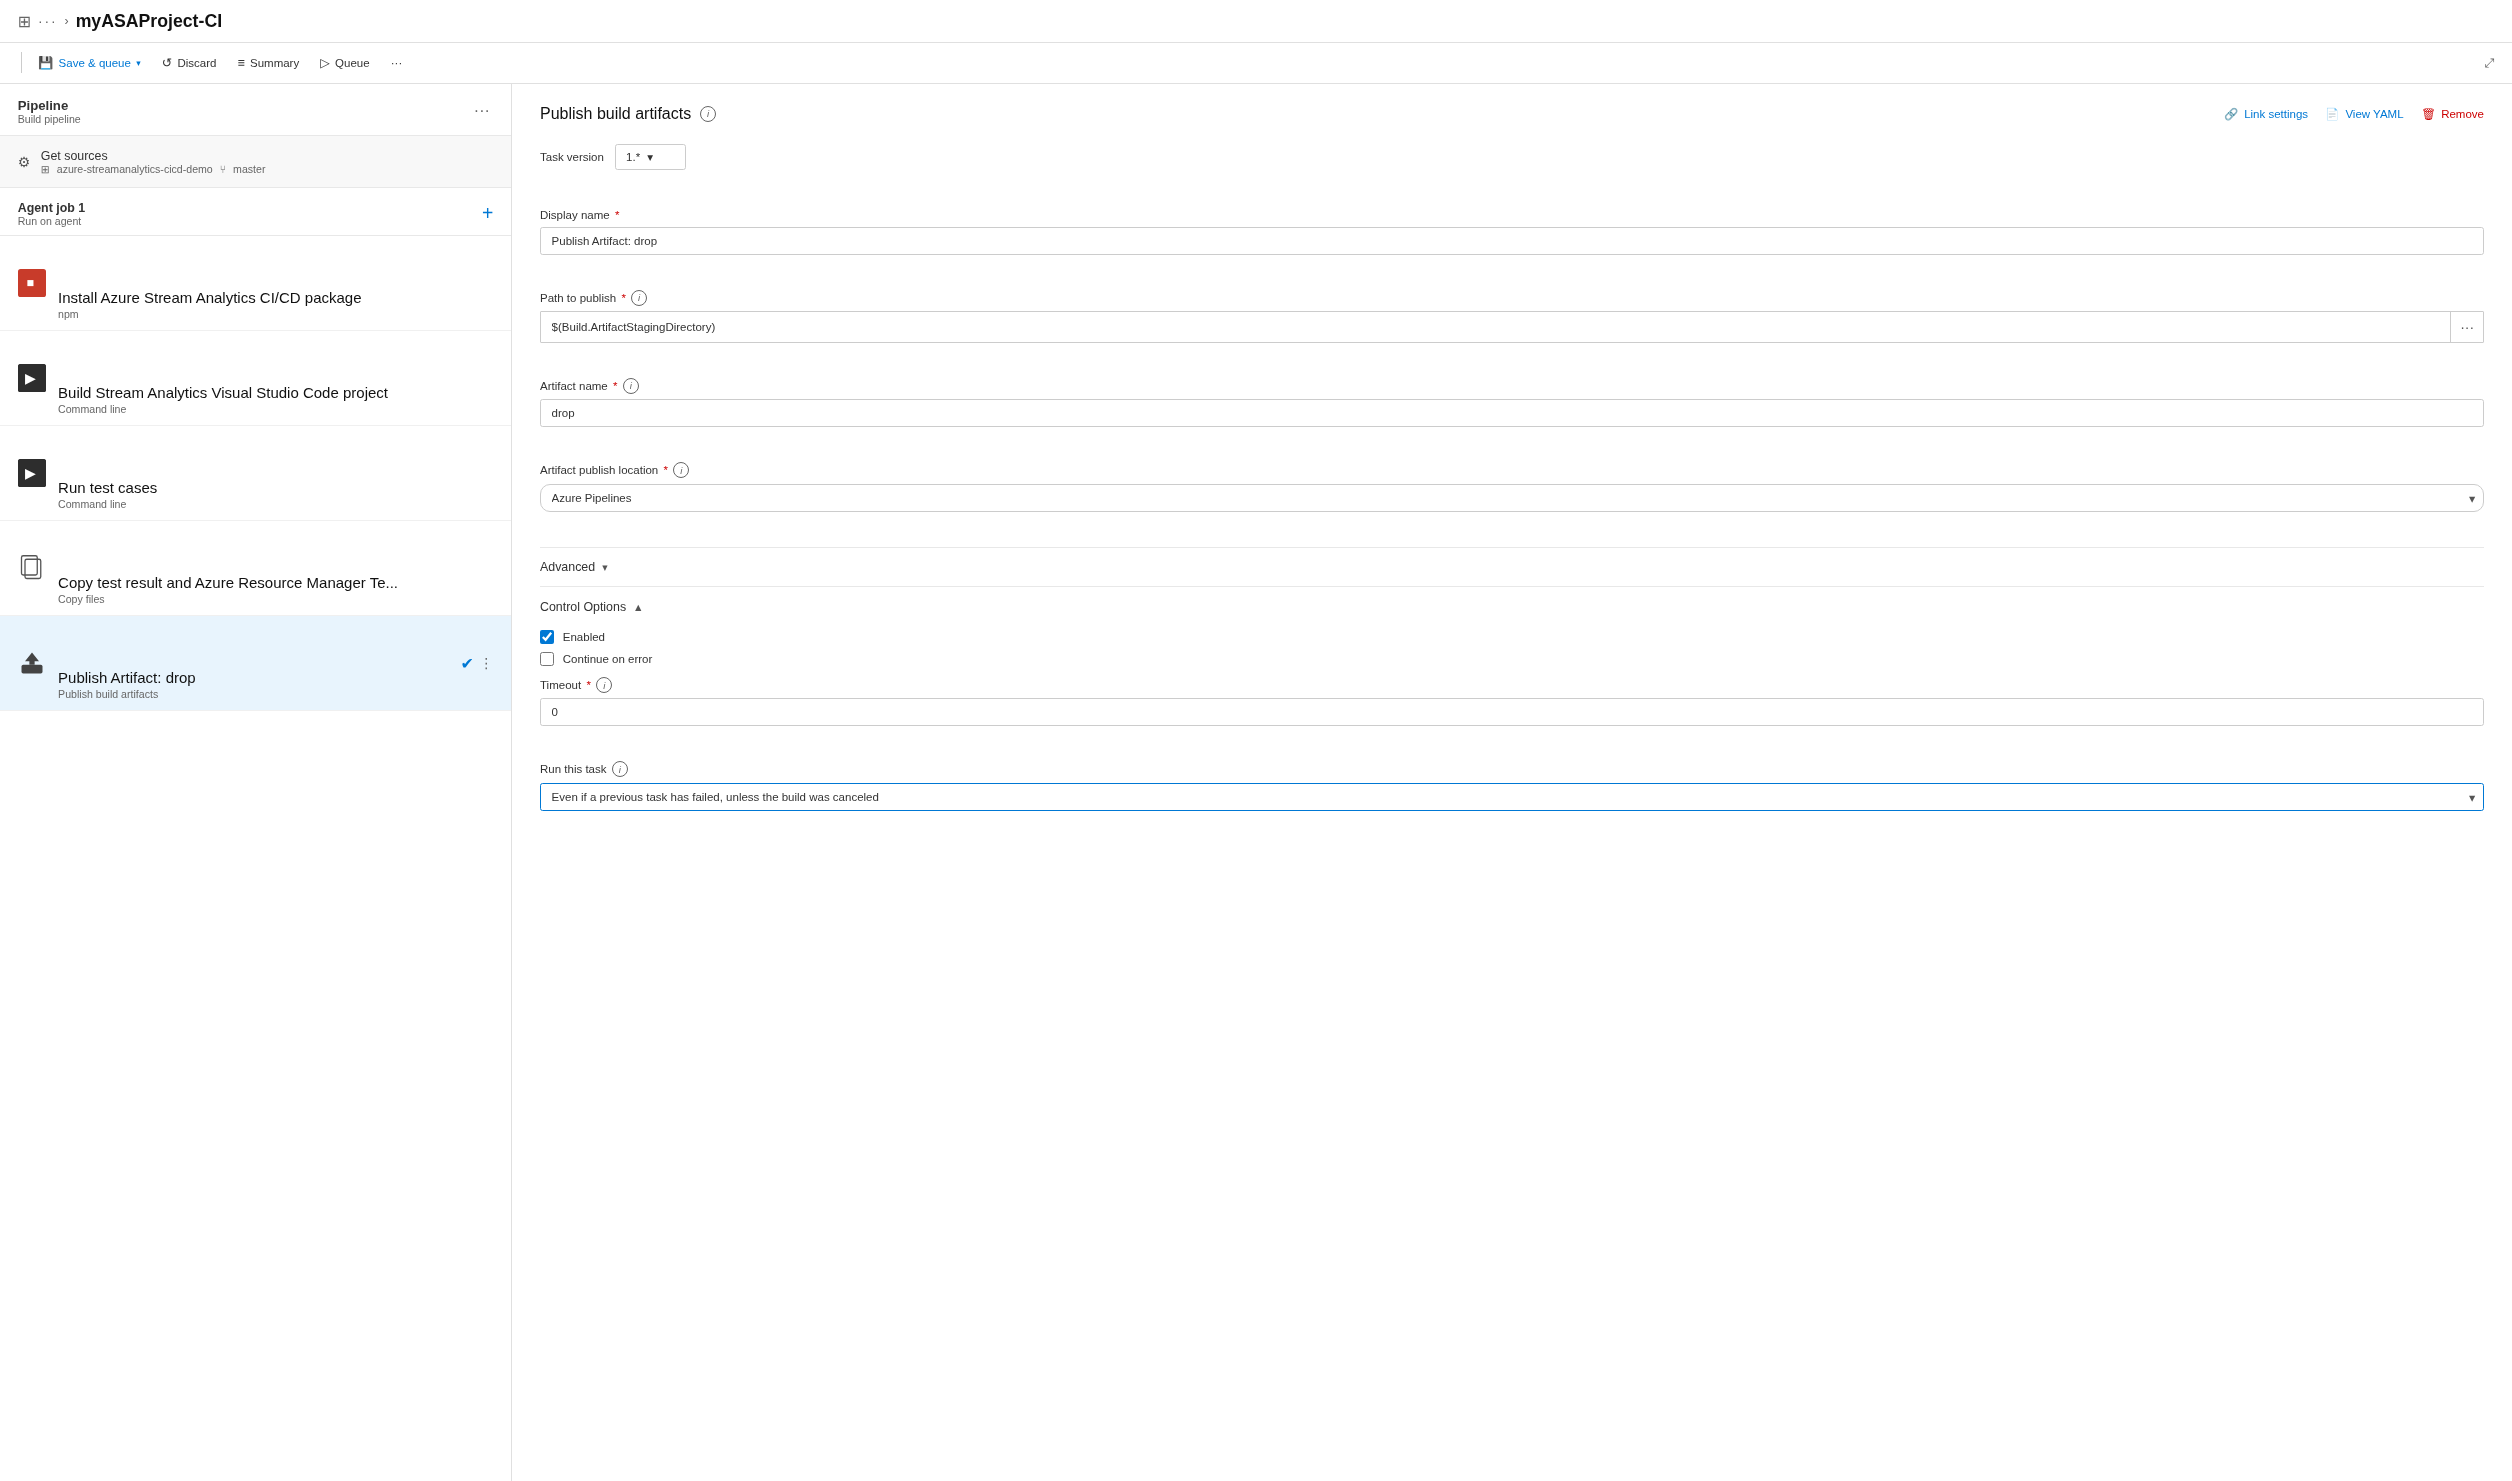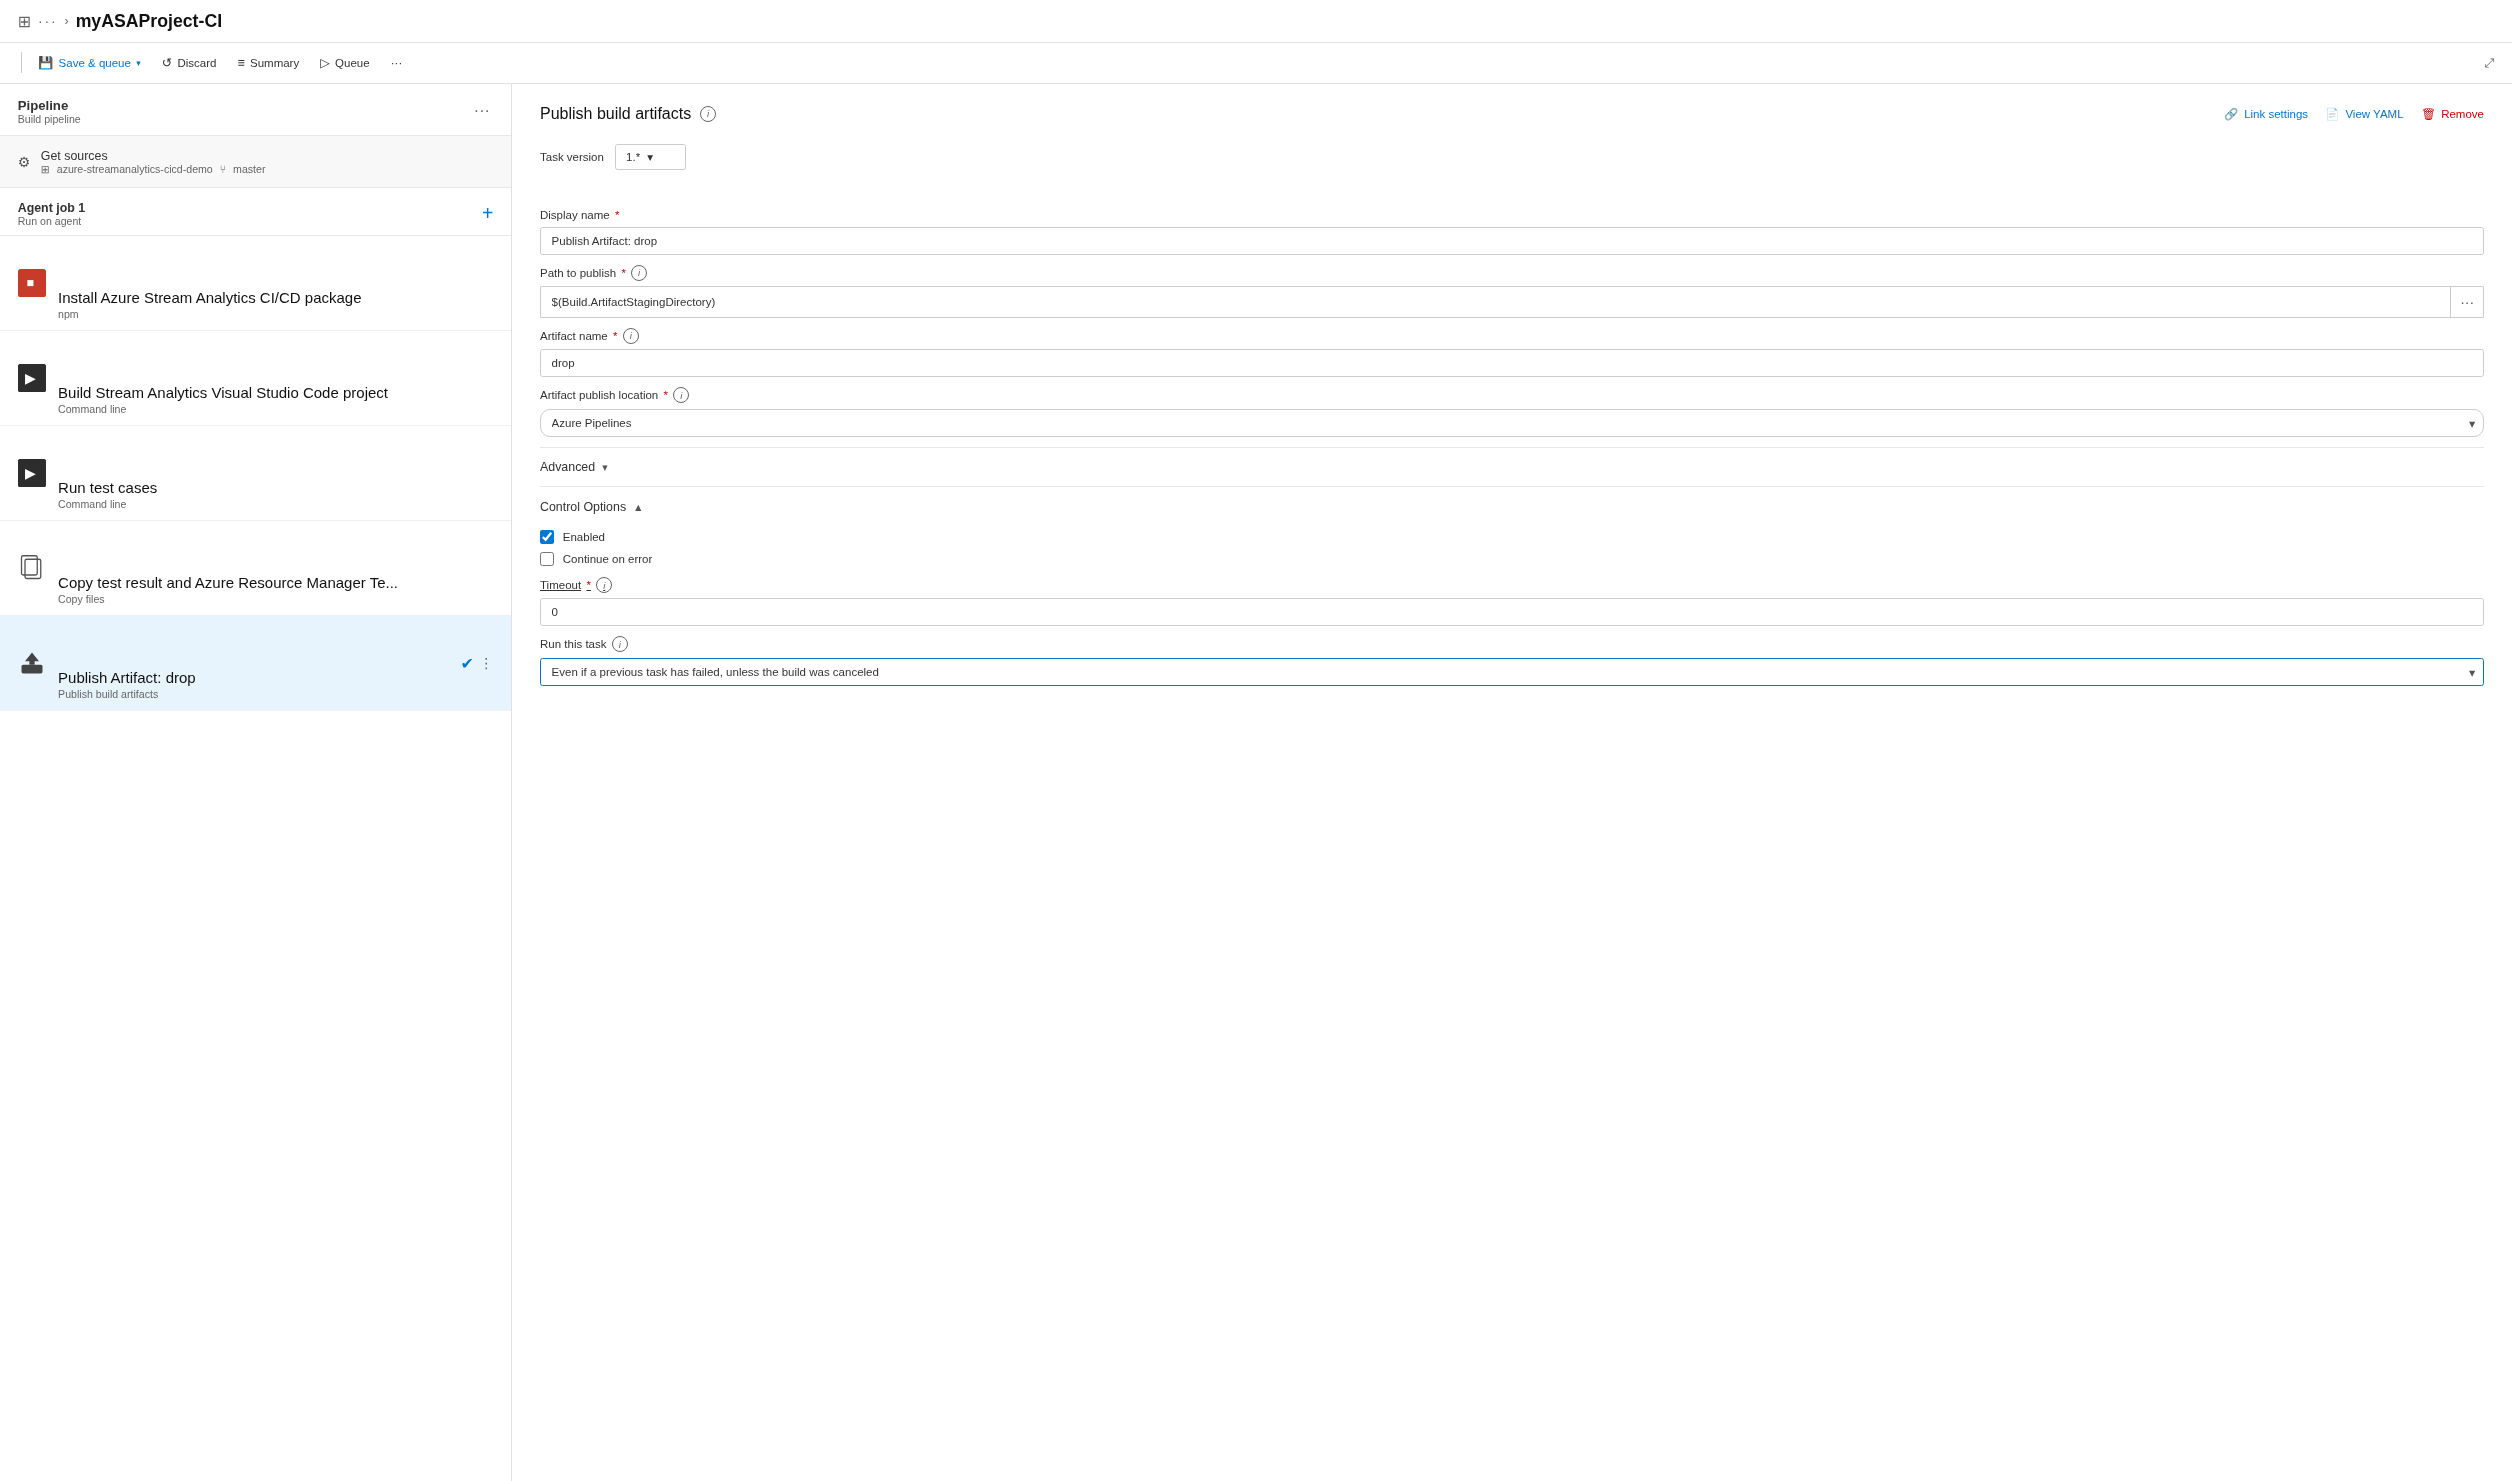--- a/index.html
+++ b/index.html
@@ -142,21 +142,21 @@
       justify-content: space-between;
       margin-bottom: 21px;
     }
     .task-title-row { display: flex; align-items: center; gap: 8.8px; }
     .task-title { font-size: 16px; font-weight: 500; color: #111; }
     .info-icon { display: inline-flex; align-items: center; justify-content: center; width: 16px; height: 16px; border-radius: 50%; border: 1.3px solid #666; color: #666; font-size: 9.7px; font-style: italic; cursor: pointer; }
     .action-links { display: flex; align-items: center; gap: 17.7px; }
     .action-link { display: flex; align-items: center; gap: 5.3px; color: #0078d4; font-size: 11.5px; text-decoration: none; cursor: pointer; }
 
     
-    .field-row { margin-bottom: 10px; }
+    .field-row { margin-bottom: 35px; }
     .field-label { font-size: 11.5px; color: #333; margin-bottom: 5.3px; display: flex; align-items: center; gap: 5.3px; }
     .required { color: #c00; }
     .task-version-row { display: flex; align-items: center; gap: 10.6px; margin-bottom: 39px; }
     .task-version-label { font-size: 11.5px; color: #333; }
     .task-version-select {
       display: flex;
       align-items: center;
       gap: 7px;
       border: 0.9px solid #ccc;
       border-radius: 2.6px;
@@ -502,21 +502,21 @@
     <div class="control-section">
       <div class="checkbox-row">
         <input type="checkbox" class="checkbox-input" checked="" style="">
         <label class="checkbox-label">Enabled</label>
       </div>
       <div class="checkbox-row">
         <input type="checkbox" class="checkbox-input" style="">
         <label class="checkbox-label">Continue on error</label>
       </div>
 
-      <div class="field-row" style="margin-top:10.6px;text-decoration:underline;">
+      <div class="field-row" style="margin-top:10.6px;">
         <div class="field-label">
           <span>Timeout</span>
           <span class="required">*</span>
           <span class="info-icon" style="font-style:italic;">i</span>
         </div>
         <input type="text" class="text-input" value="0" style="">
       </div>
 
       <div class="field-row">
         <div class="field-label">

